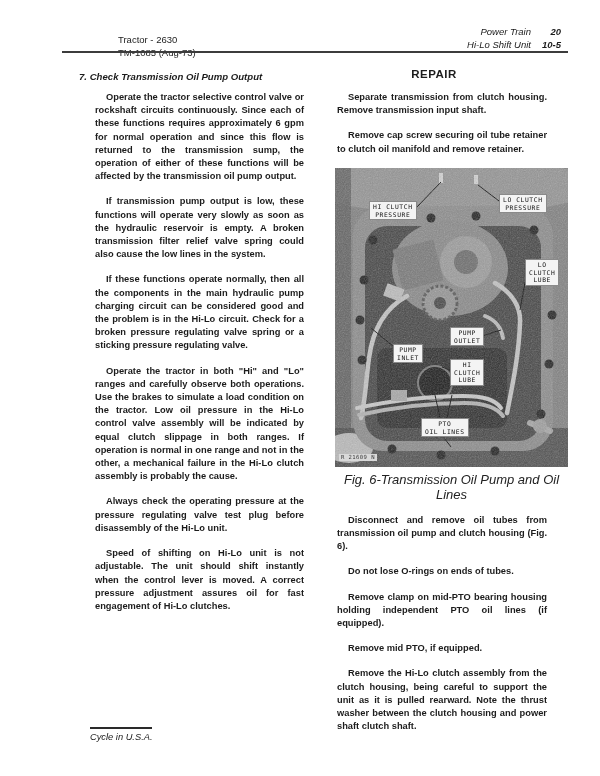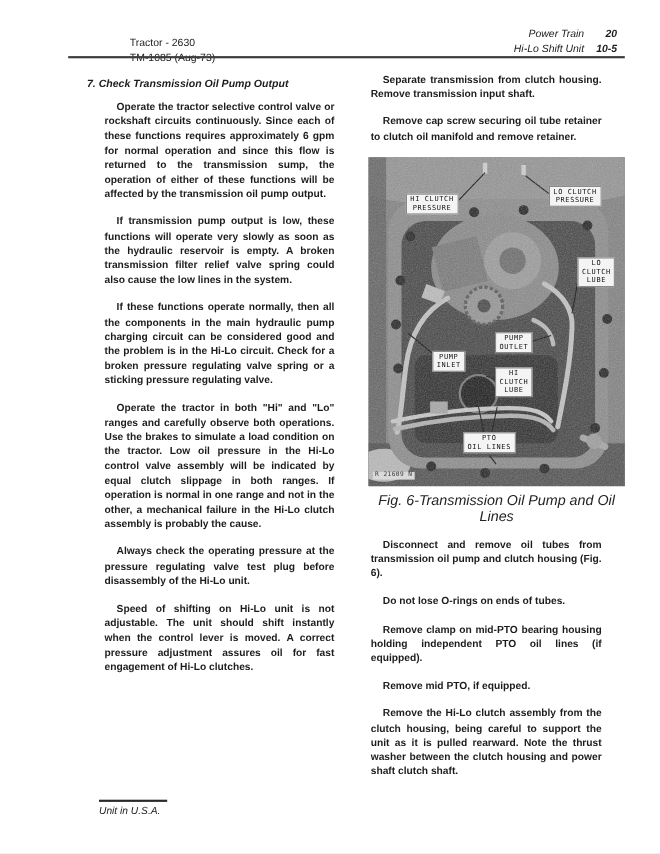--- a/index.html
+++ b/index.html
@@ -63,20 +63,21 @@
     <div class="sec-head">7. Check Transmission Oil Pump Output</div>
     <p class="body">Operate the tractor selective control valve or rockshaft circuits continuously. Since each of these functions requires approximately 6 gpm for normal operation and since this flow is returned to the transmission sump, the operation of either of these functions will be affected by the transmission oil pump output.</p>
     <p class="body">If transmission pump output is low, these functions will operate very slowly as soon as the hydraulic reservoir is empty. A broken transmission filter relief valve spring could also cause the low lines in the system.</p>
     <p class="body">If these functions operate normally, then all the components in the main hydraulic pump charging circuit can be considered good and the problem is in the Hi-Lo circuit. Check for a broken pressure regulating valve spring or a sticking pressure regulating valve.</p>
     <p class="body">Operate the tractor in both "Hi" and "Lo" ranges and carefully observe both operations. Use the brakes to simulate a load condition on the tractor. Low oil pressure in the Hi-Lo control valve assembly will be indicated by equal clutch slippage in both ranges. If operation is normal in one range and not in the other, a mechanical failure in the Hi-Lo clutch assembly is probably the cause.</p>
     <p class="body">Always check the operating pressure at the pressure regulating valve test plug before disassembly of the Hi-Lo unit.</p>
     <p class="body">Speed of shifting on Hi-Lo unit is not adjustable. The unit should shift instantly when the control lever is moved. A correct pressure adjustment assures oil for fast engagement of Hi-Lo clutches.</p>
   </div>
 
   <div class="col-right">
+    <div class="repair-head">REPAIR</div>
     <p class="body">Separate transmission from clutch housing. Remove transmission input shaft.</p>
     <p class="body">Remove cap screw securing oil tube retainer to clutch oil manifold and remove retainer.</p>
 
     <div class="figure">
       <svg width="233" height="299" viewBox="0 0 233 299">
         <defs>
           <filter id="grain" x="0" y="0" width="100%" height="100%">
             <feTurbulence type="fractalNoise" baseFrequency="0.85" numOctaves="3" stitchTiles="stitch" result="n"></feTurbulence>
             <feColorMatrix in="n" type="saturate" values="0"></feColorMatrix>
           </filter>
@@ -166,15 +167,15 @@
     <div class="caption">Fig. 6-Transmission Oil Pump and Oil Lines</div>
 
     <p class="body">Disconnect and remove oil tubes from transmission oil pump and clutch housing (Fig. 6).</p>
     <p class="body">Do not lose O-rings on ends of tubes.</p>
     <p class="body">Remove clamp on mid-PTO bearing housing holding independent PTO oil lines (if equipped).</p>
     <p class="body">Remove mid PTO, if equipped.</p>
     <p class="body">Remove the Hi-Lo clutch assembly from the clutch housing, being careful to support the unit as it is pulled rearward. Note the thrust washer between the clutch housing and power shaft clutch shaft.</p>
   </div>
 
   <div class="ftr-rule"></div>
-  <div class="ftr-text">Unit in U.S.A.</div>
+  <div class="ftr-text">Cycle in U.S.A.</div>
 
 </div>
 
 </body></html>

